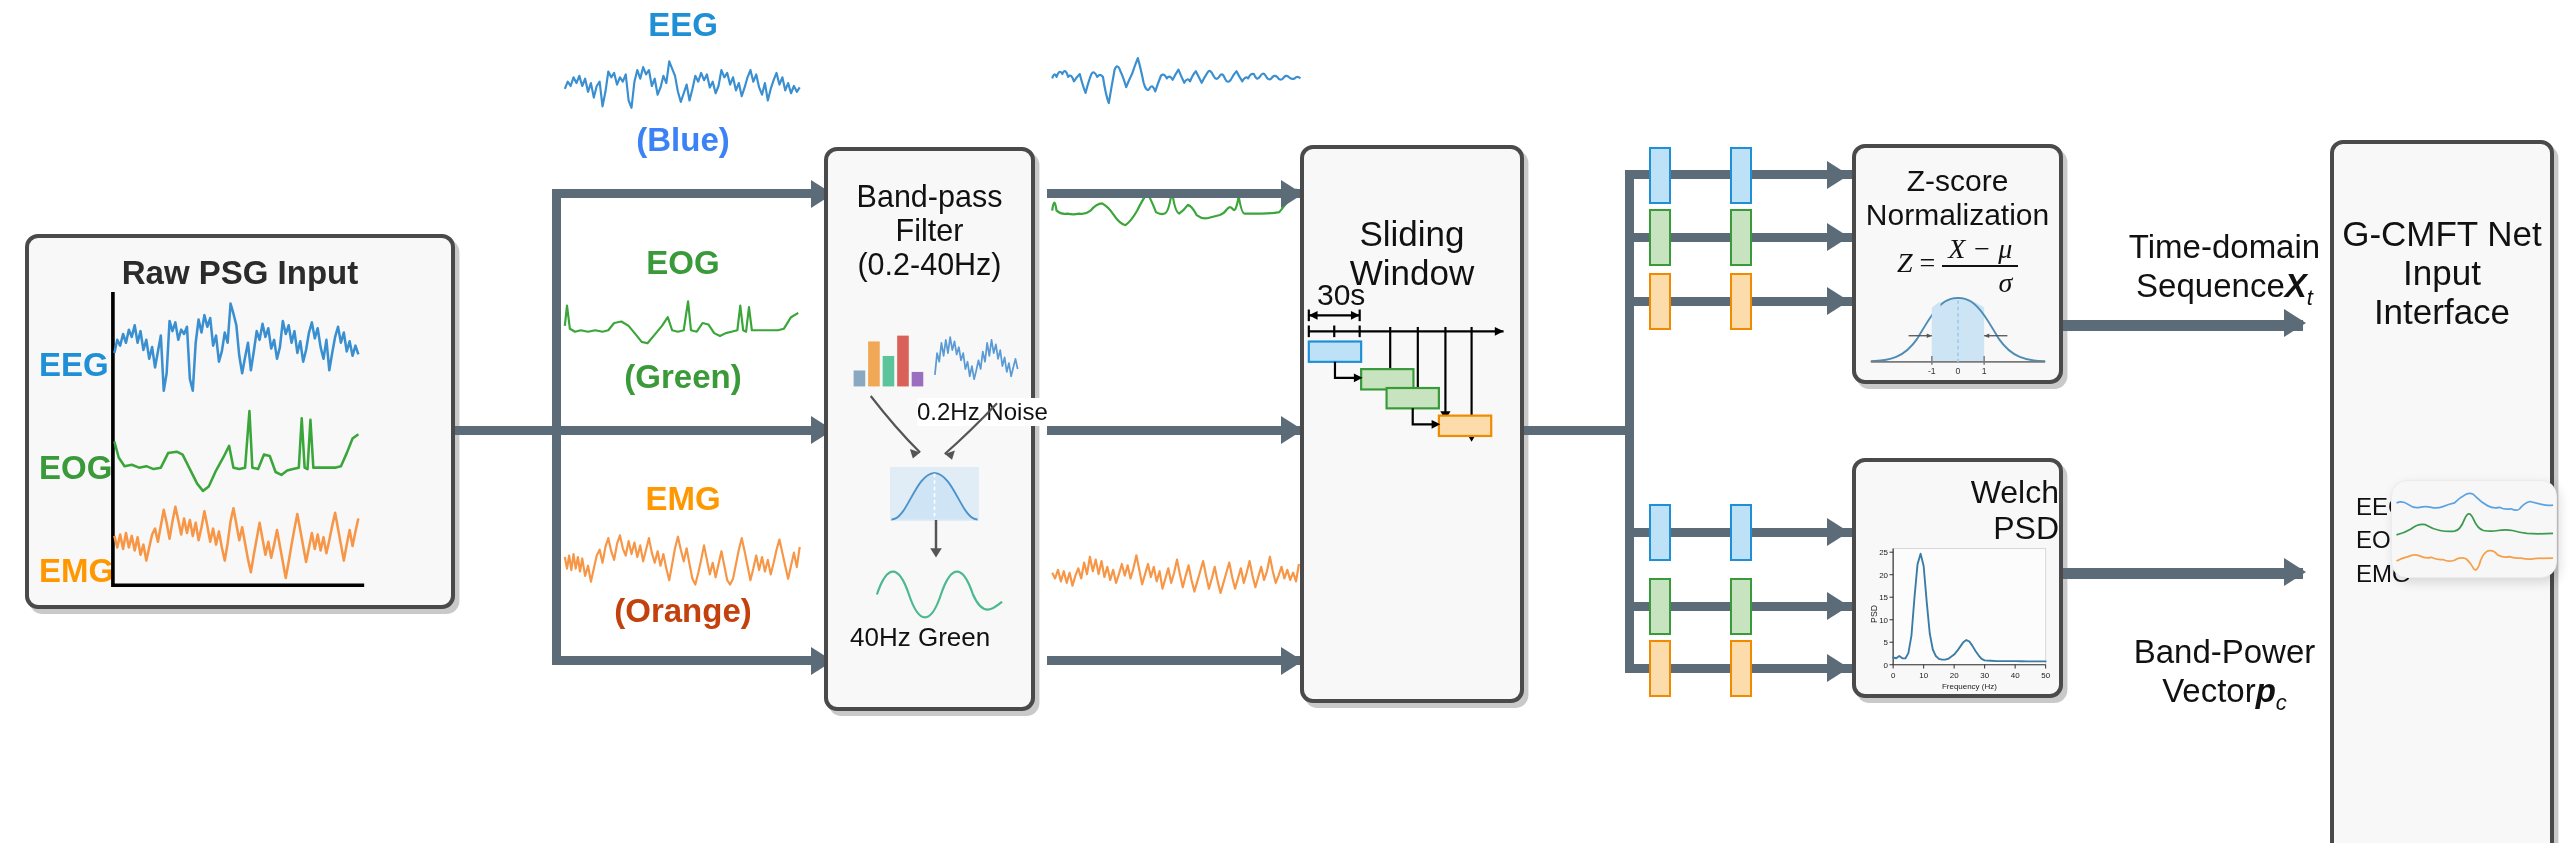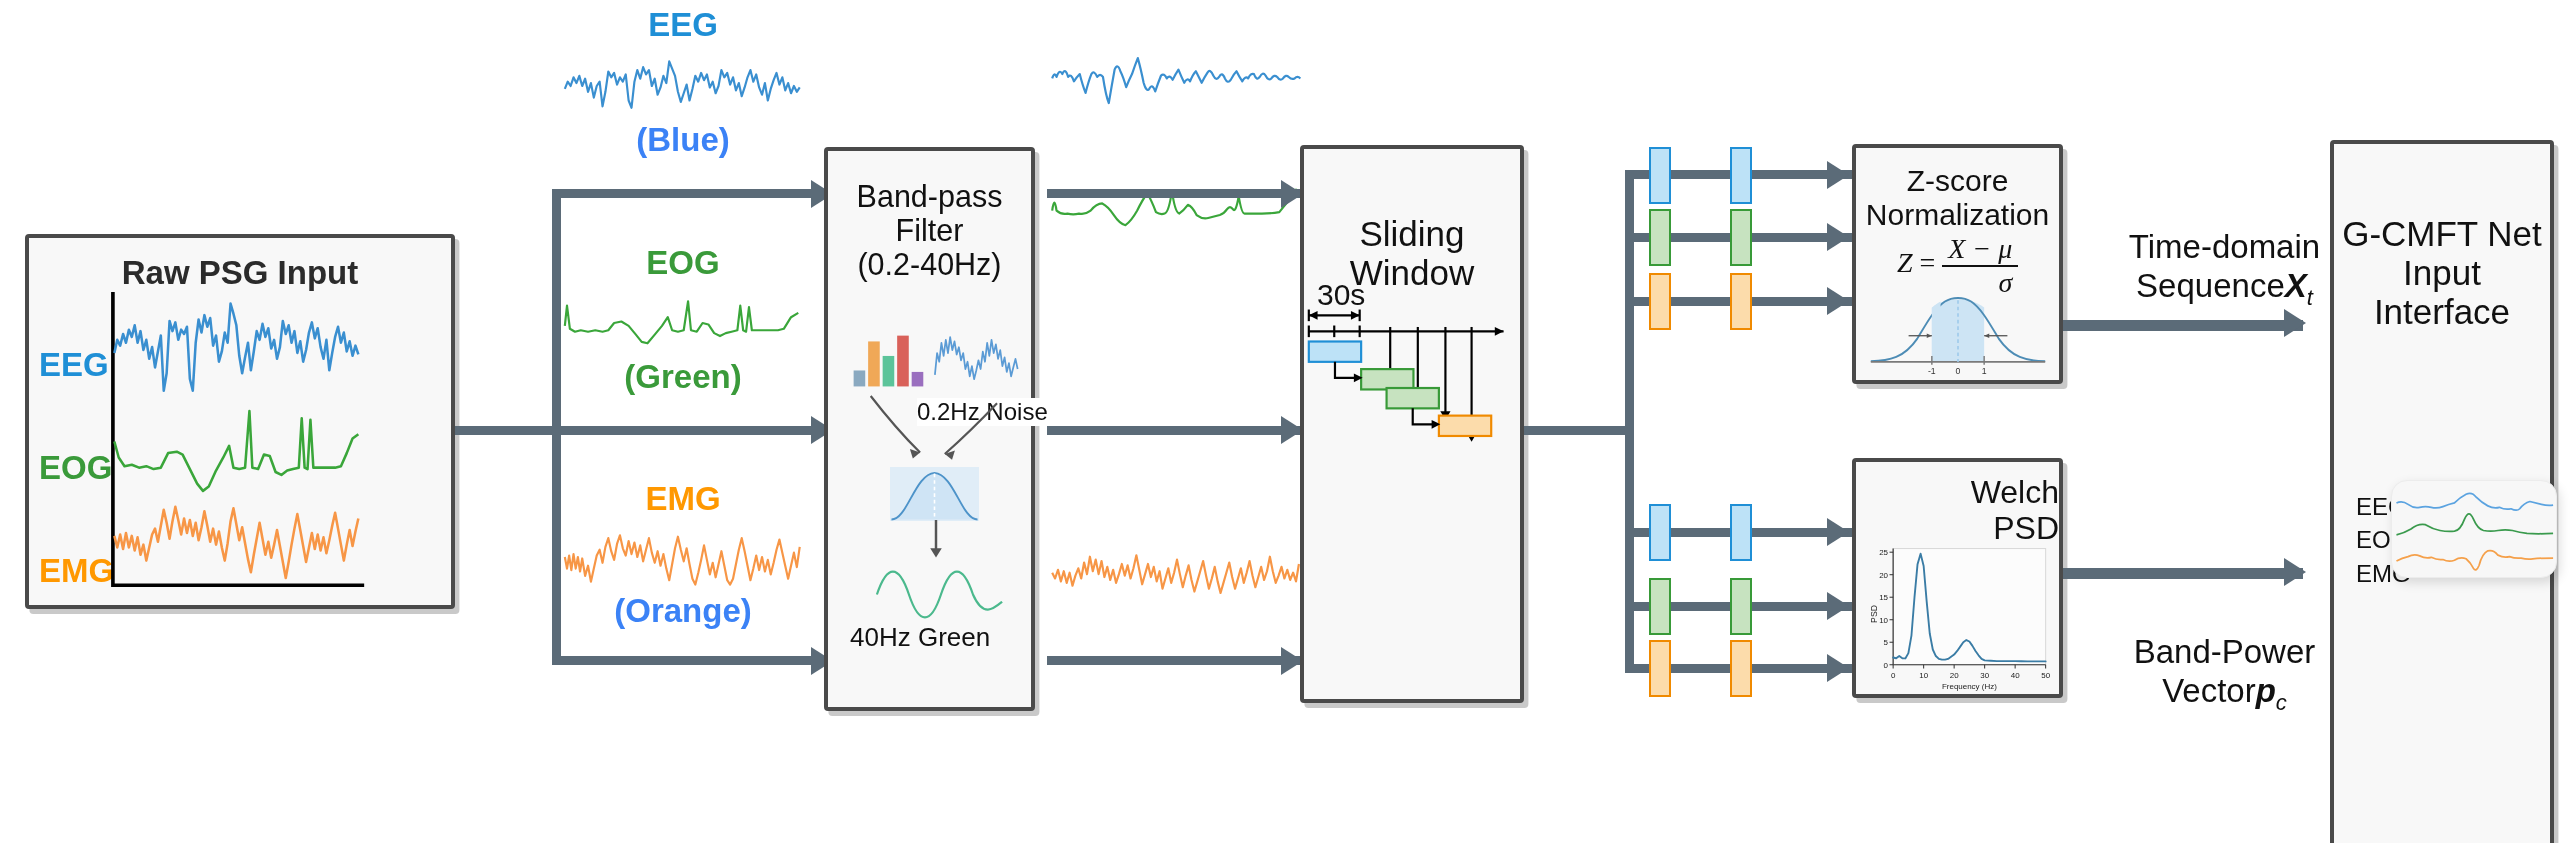--- a/index.html
+++ b/index.html
@@ -7,21 +7,21 @@
        font-family:"Liberation Sans","DejaVu Sans",sans-serif;
        -webkit-font-smoothing:antialiased;}
   #stage{position:absolute;left:0;top:0;width:2576px;height:843px;overflow:hidden;background:#fff;}
   .abs{position:absolute;}
 
   
   .box{
     position:absolute;
     background:#f8f8f8;
     border:4.4px solid #4a4a4a;
-    border-radius:4px;
+    border-radius:13px;
     box-sizing:border-box;
     box-shadow:4.4px 5.1px 0 rgba(60,60,60,0.28);
   }
   .box-title{
     position:absolute;left:0;right:0;
     text-align:center;
     color:#111;
     line-height:1.12;
     white-space:pre-line;
   }
@@ -102,21 +102,21 @@
   <div class="chan-title" style="left:574px;top:244px;width:218px;color:#3a9a3a;">EOG</div>
   <svg class="abs" style="left:563px;top:294px;" width="240" height="58" viewBox="0 0 330 80">
     <path d="M2 44 L5 16 L9 48 L16 52 L24 50 L34 52 L44 50 L54 52 L62 50 L70 40 L80 38 L90 44 L100 56 L108 66 L116 68 L126 56 L136 44 L144 32 L150 50 L158 52 L166 50 L172 10 L176 50 L184 52 L192 40 L200 42 L208 54 L216 58 L224 54 L232 52 L240 50 L244 16 L248 50 L252 52 L256 18 L260 50 L272 50 L284 50 L296 50 L304 48 L314 32 L324 26" fill="none" stroke="#3aa63a" stroke-width="3" stroke-linejoin="round"></path>
   </svg>
   <div class="chan-sub" style="left:574px;top:358px;width:218px;color:#3a9a3a;">(Green)</div>
 
   <div class="chan-title" style="left:574px;top:480px;width:218px;color:#ff9800;">EMG</div>
   <svg class="abs" style="left:563px;top:528px;" width="240" height="58" viewBox="0 0 330 80">
     <path d="M2 40 L5 56 L8 38 L11 58 L14 36 L17 56 L20 40 L23 60 L26 42 L30 66 L34 52 L38 74 L42 56 L46 38 L50 30 L54 48 L58 26 L62 14 L66 32 L70 44 L74 22 L78 10 L82 28 L86 38 L90 18 L94 36 L98 20 L102 40 L106 24 L110 46 L114 30 L118 14 L122 34 L126 48 L130 32 L134 52 L138 36 L142 56 L146 72 L150 50 L154 28 L158 12 L162 30 L166 46 L170 28 L174 50 L178 70 L182 78 L186 62 L190 44 L194 24 L198 44 L202 64 L206 48 L210 68 L214 50 L218 32 L222 52 L226 72 L230 78 L234 70 L238 50 L242 30 L246 14 L250 32 L254 52 L258 72 L262 56 L266 38 L270 58 L274 40 L278 60 L282 44 L286 64 L290 48 L294 30 L298 16 L302 34 L306 52 L310 70 L314 52 L318 34 L322 54 L326 26" fill="none" stroke="#f79646" stroke-width="3" stroke-linejoin="round"></path>
   </svg>
-  <div class="chan-sub" style="left:574px;top:592px;width:218px;color:#3b82f6;">(Orange)</div>
+  <div class="chan-sub" style="left:574px;top:592px;width:218px;color:#c2410c;">(Orange)</div>
 
   <div class="box" style="left:824px;top:147px;width:211px;height:564px;">
     <div class="box-title" style="top:28px;font-size:30.5px;">Band-pass
 Filter
 (0.2-40Hz)</div>
   </div>
 
   <svg class="abs" style="left:842px;top:318px;" width="180" height="73" viewBox="0 0 248 100">
     <rect x="16" y="72" width="16" height="22" fill="#8aa9c0"></rect>
     <rect x="36" y="32" width="16" height="62" fill="#f0a857"></rect>

